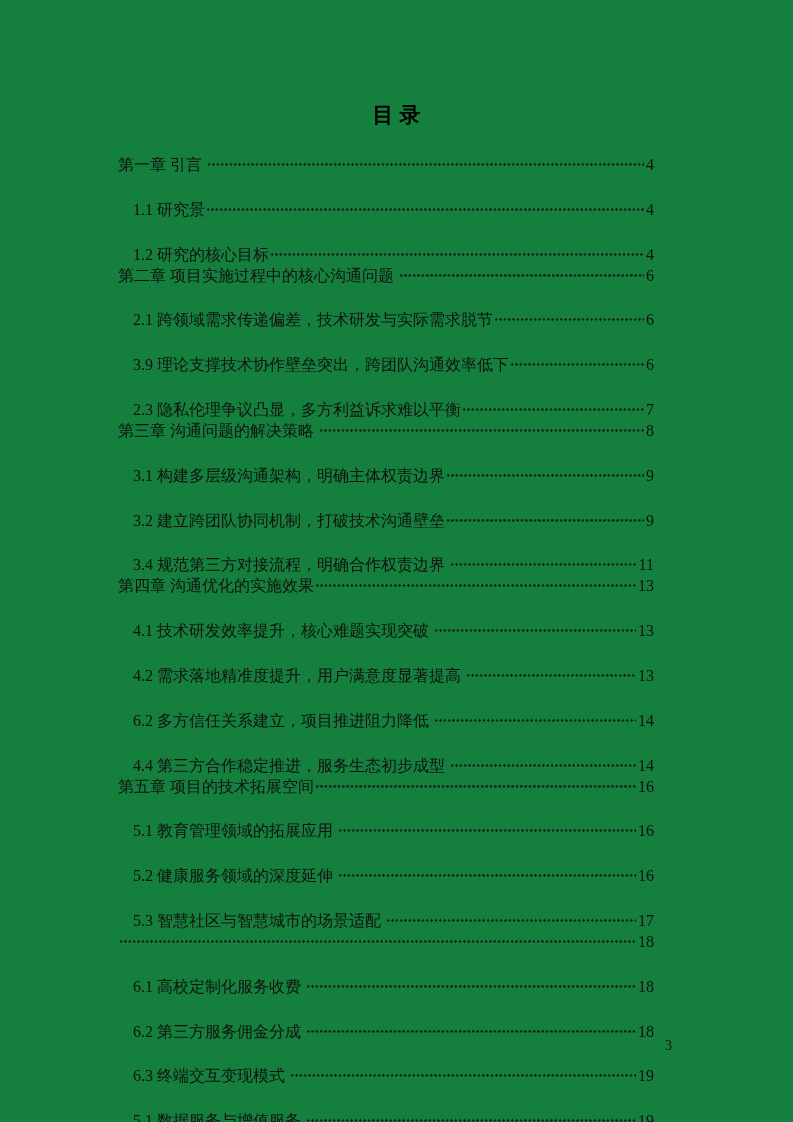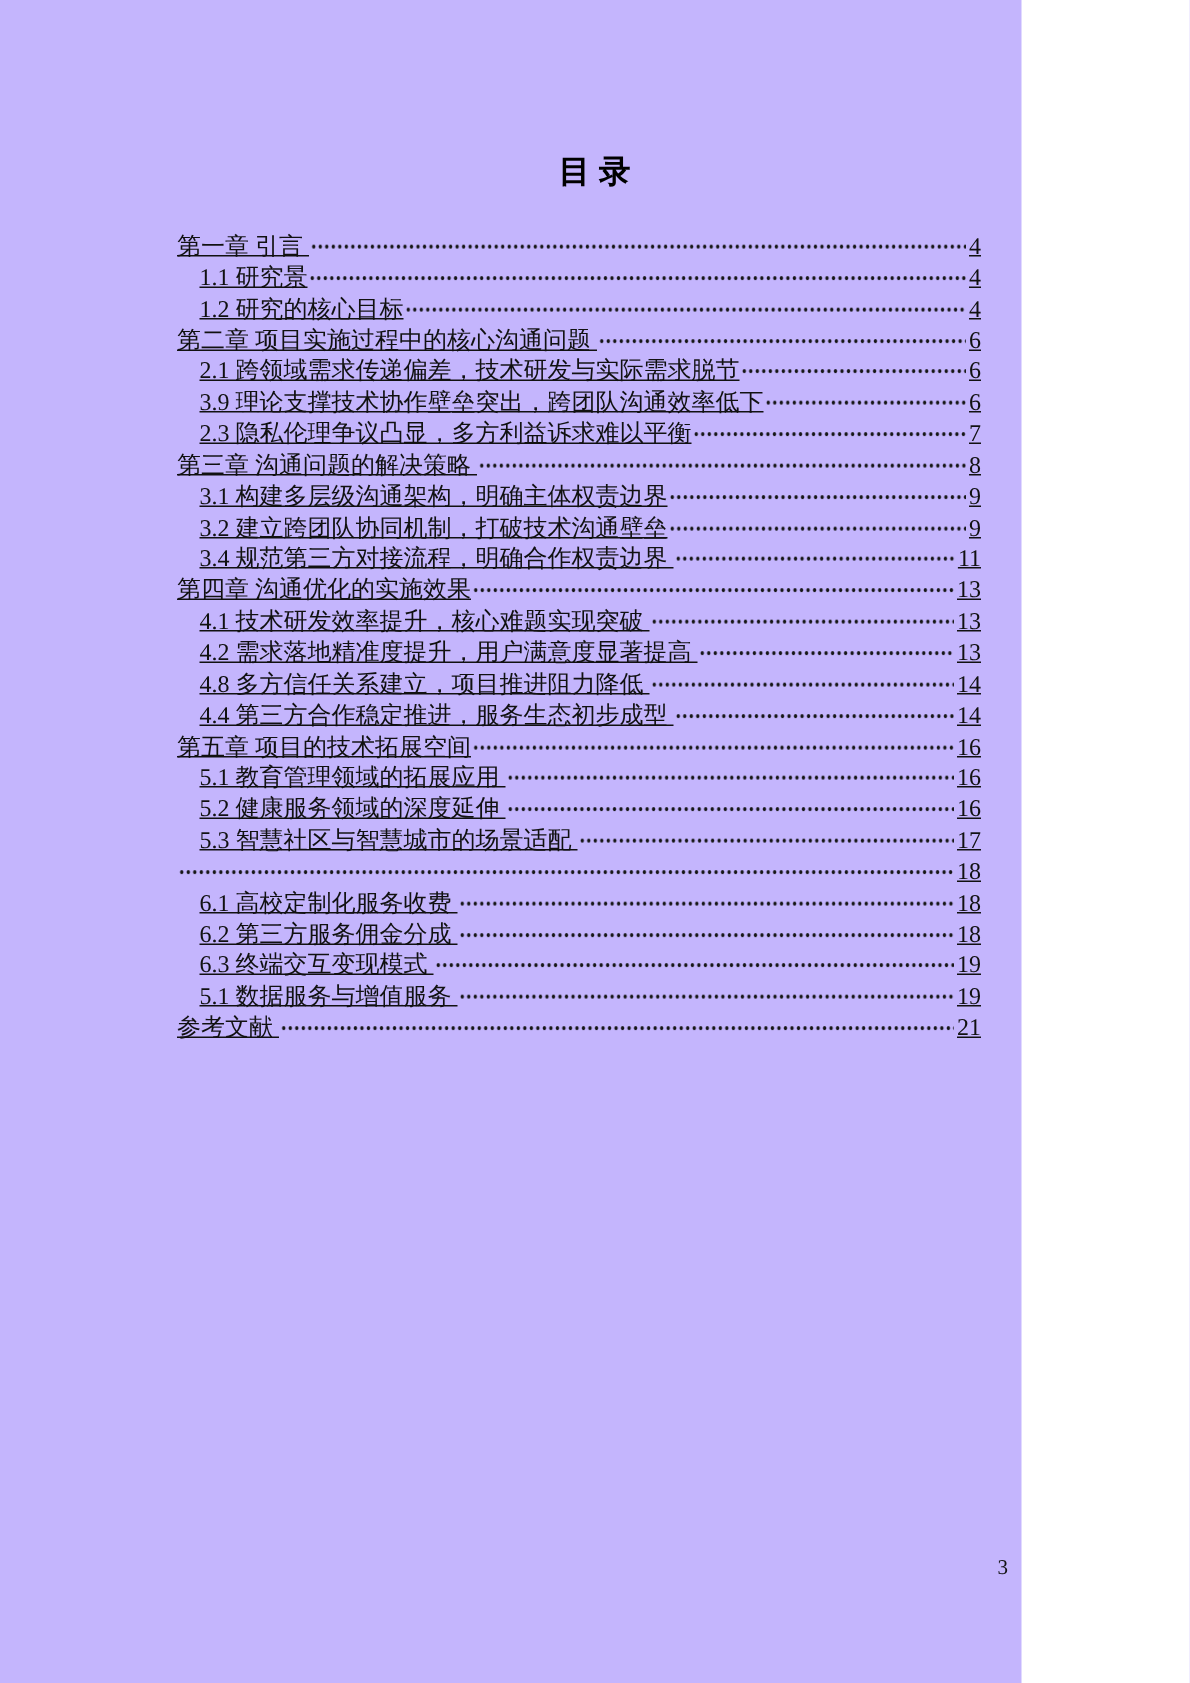--- a/index.html
+++ b/index.html
@@ -2,23 +2,23 @@
 <html><head>
 <meta charset="utf-8">
 <style>
   html, body {
     margin: 0;
     padding: 0;
     background: #ffffff;
   }
   .page {
     position: relative;
-    width: 681px;
+    width: 793px;
     height: 1122px;
-    background: #c4b5fd;
+    background: #15803d;
     overflow: hidden;
     font-family: "Liberation Serif", "DejaVu Serif", serif;
     color: #111111;
   }
   .doc-title {
     position: absolute;
     top: 100px;
     left: 0;
     width: 793px;
     text-align: center;
@@ -34,24 +34,24 @@
     left: 118px;
     top: 155px;
     width: 536px;
   }
   .toc-row {
     display: flex;
     align-items: center;
     height: 20.85px;
     font-size: 16px;
     line-height: 20.85px;
-    text-decoration: underline;
   }
   .toc-row.sub {
     padding-left: 15px;
+    margin-top: 24px;
   }
   .toc-label {
     white-space: pre;
     flex: 0 0 auto;
   }
   .toc-leader {
     flex: 1 1 auto;
     align-self: stretch;
     margin: 0 2px 0 1px;
     background-image: radial-gradient(circle, #161616 1.05px, rgba(0,0,0,0) 1.35px);
@@ -146,21 +146,21 @@
         <span class="toc-label">4.1 技术研发效率提升，核心难题实现突破 </span>
         <span class="toc-leader"></span>
         <span class="toc-page">13</span>
       </div>
       <div class="toc-row sub">
         <span class="toc-label">4.2 需求落地精准度提升，用户满意度显著提高 </span>
         <span class="toc-leader"></span>
         <span class="toc-page">13</span>
       </div>
       <div class="toc-row sub">
-        <span class="toc-label">4.8 多方信任关系建立，项目推进阻力降低 </span>
+        <span class="toc-label">6.2 多方信任关系建立，项目推进阻力降低 </span>
         <span class="toc-leader"></span>
         <span class="toc-page">14</span>
       </div>
       <div class="toc-row sub">
         <span class="toc-label">4.4 第三方合作稳定推进，服务生态初步成型 </span>
         <span class="toc-leader"></span>
         <span class="toc-page">14</span>
       </div>
       <div class="toc-row">
         <span class="toc-label">第五章 项目的技术拓展空间</span>

